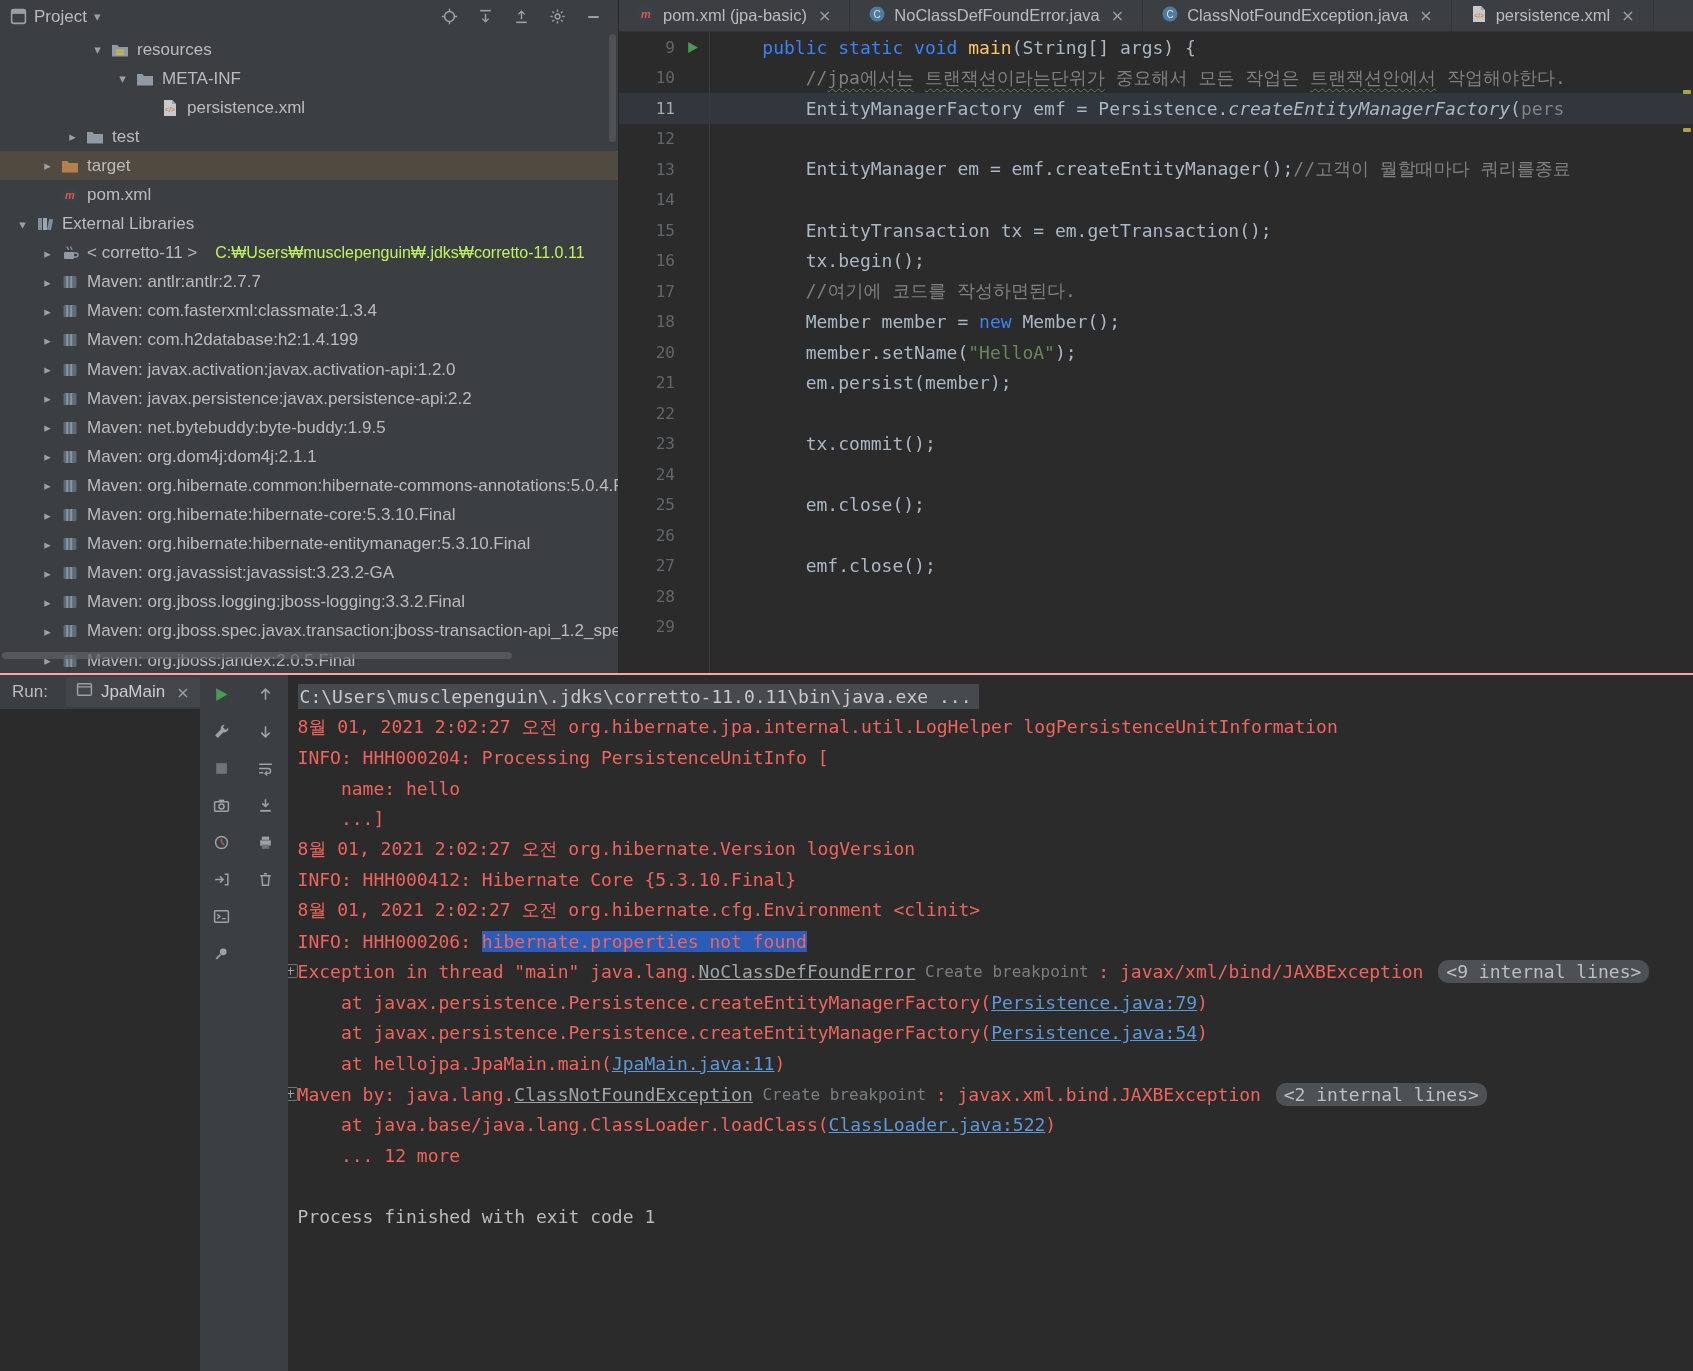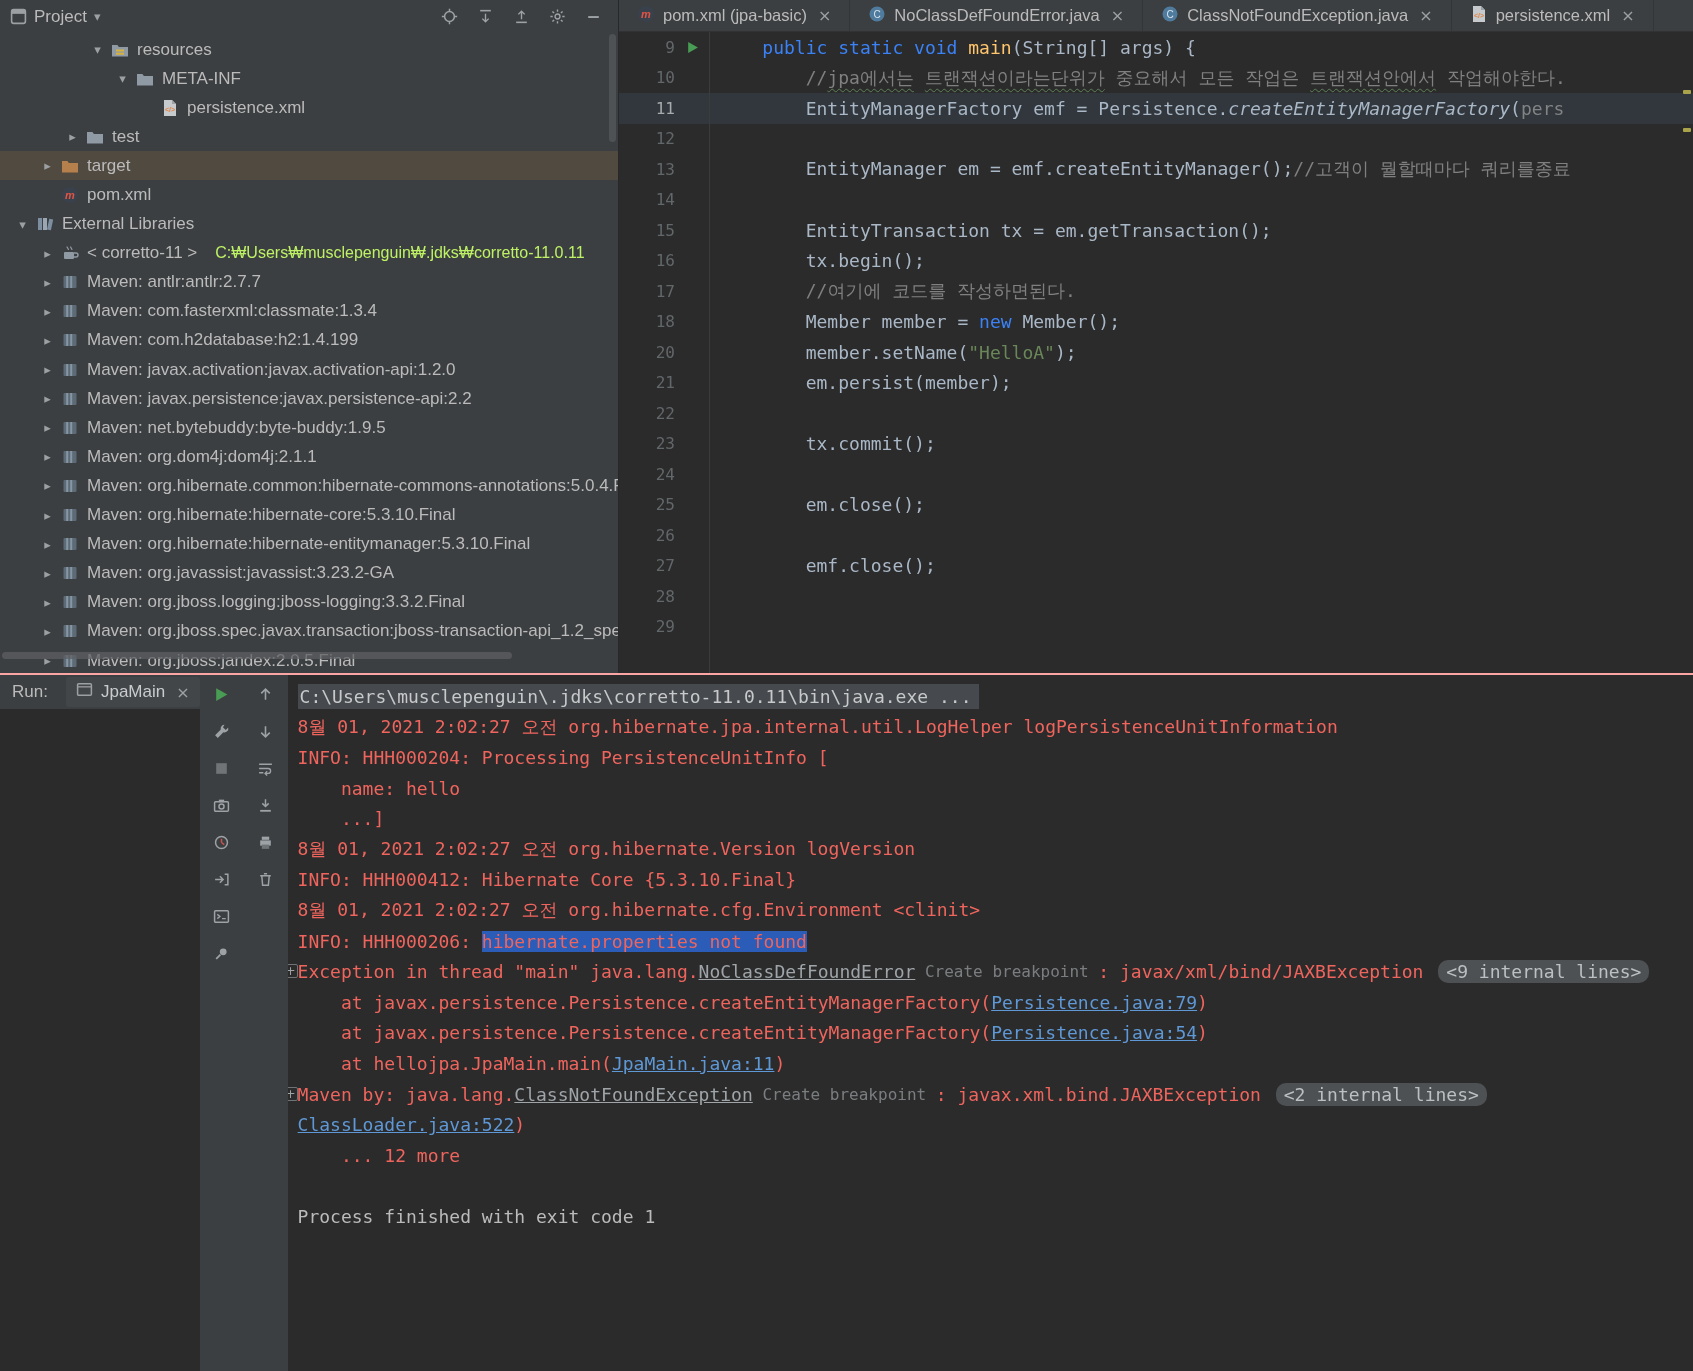--- a/index.html
+++ b/index.html
@@ -615,20 +615,20 @@
           <div class="cline"><span class="c-err">    ...]</span></div>
           <div class="cline"><span class="c-err">8월 01, 2021 2:02:27 오전 org.hibernate.Version logVersion</span></div>
           <div class="cline"><span class="c-err">INFO: HHH000412: Hibernate Core {5.3.10.Final}</span></div>
           <div class="cline"><span class="c-err">8월 01, 2021 2:02:27 오전 org.hibernate.cfg.Environment &lt;clinit&gt;</span></div>
           <div class="cline"><span class="c-err">INFO: HHH000206: </span><span class="c-err c-sel">hibernate.properties not found</span></div>
           <div class="cline"><span class="fold-box">+</span><span class="c-err">Exception in thread "main" java.lang.</span><span class="c-exlink">NoClassDefFoundError</span><span class="c-inlay"> Create breakpoint </span><span class="c-err">: javax/xml/bind/JAXBException </span><span class="c-badge">&lt;9 internal lines&gt;</span></div>
           <div class="cline"><span class="c-err">    at javax.persistence.Persistence.createEntityManagerFactory(</span><span class="c-link">Persistence.java:79</span><span class="c-err">)</span></div>
           <div class="cline"><span class="c-err">    at javax.persistence.Persistence.createEntityManagerFactory(</span><span class="c-link">Persistence.java:54</span><span class="c-err">)</span></div>
           <div class="cline"><span class="c-err">    at hellojpa.JpaMain.main(</span><span class="c-link">JpaMain.java:11</span><span class="c-err">)</span></div>
           <div class="cline"><span class="fold-box">+</span><span class="c-err">Maven by: java.lang.</span><span class="c-exlink">ClassNotFoundException</span><span class="c-inlay"> Create breakpoint </span><span class="c-err">: javax.xml.bind.JAXBException </span><span class="c-badge">&lt;2 internal lines&gt;</span></div>
-          <div class="cline"><span class="c-link">ClassLoader.java:522</span><span class="c-err">)</span></div>
+          <div class="cline"><span class="c-err">    at java.base/java.lang.ClassLoader.loadClass(</span><span class="c-link">ClassLoader.java:522</span><span class="c-err">)</span></div>
           <div class="cline"><span class="c-err">    ... 12 more</span></div>
           <div class="cline"></div>
           <div class="cline"><span class="c-plain">Process finished with exit code 1</span></div>
         </div>
     </div>
   </div>
 </div>
 
 </body></html>

